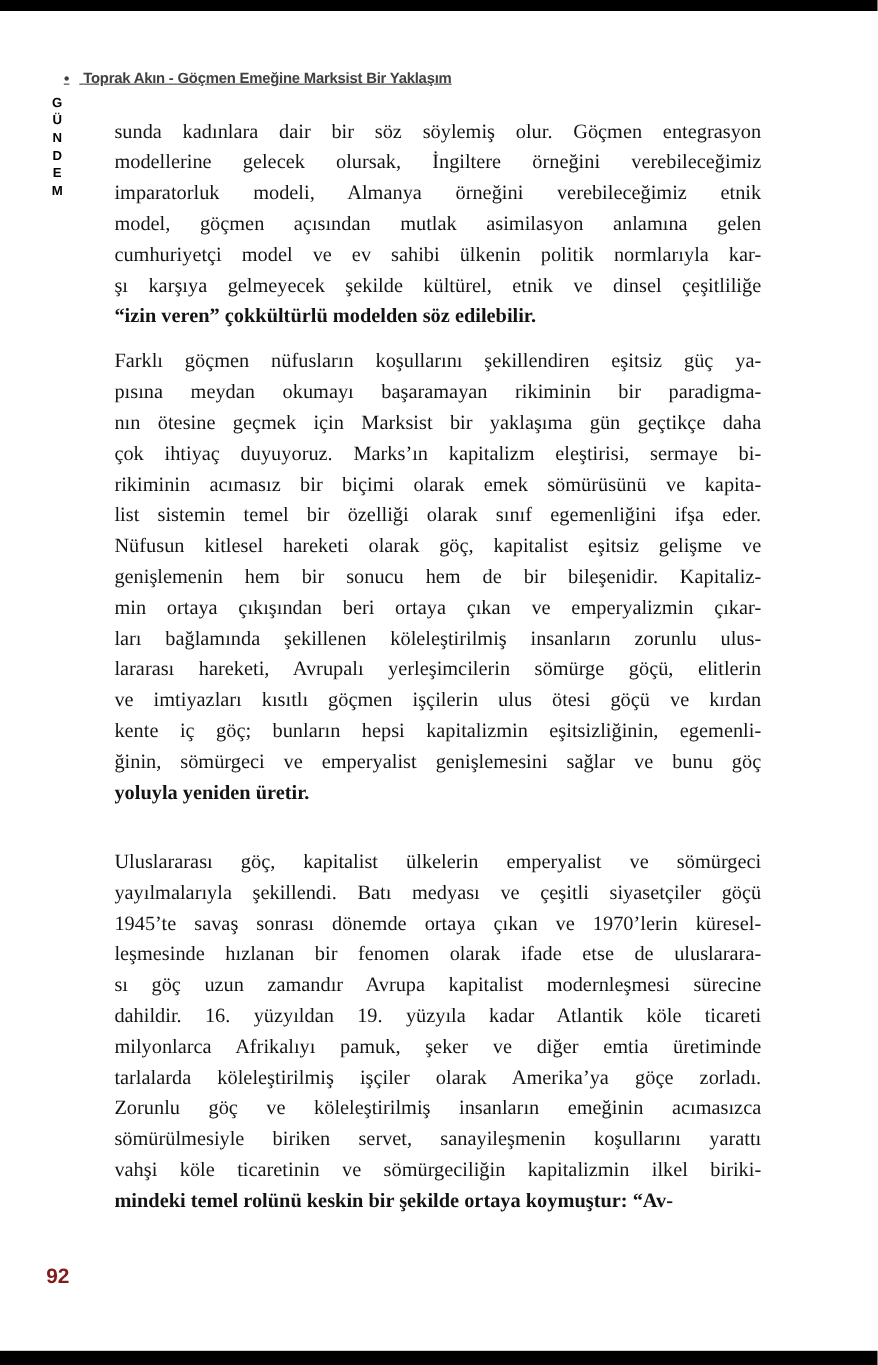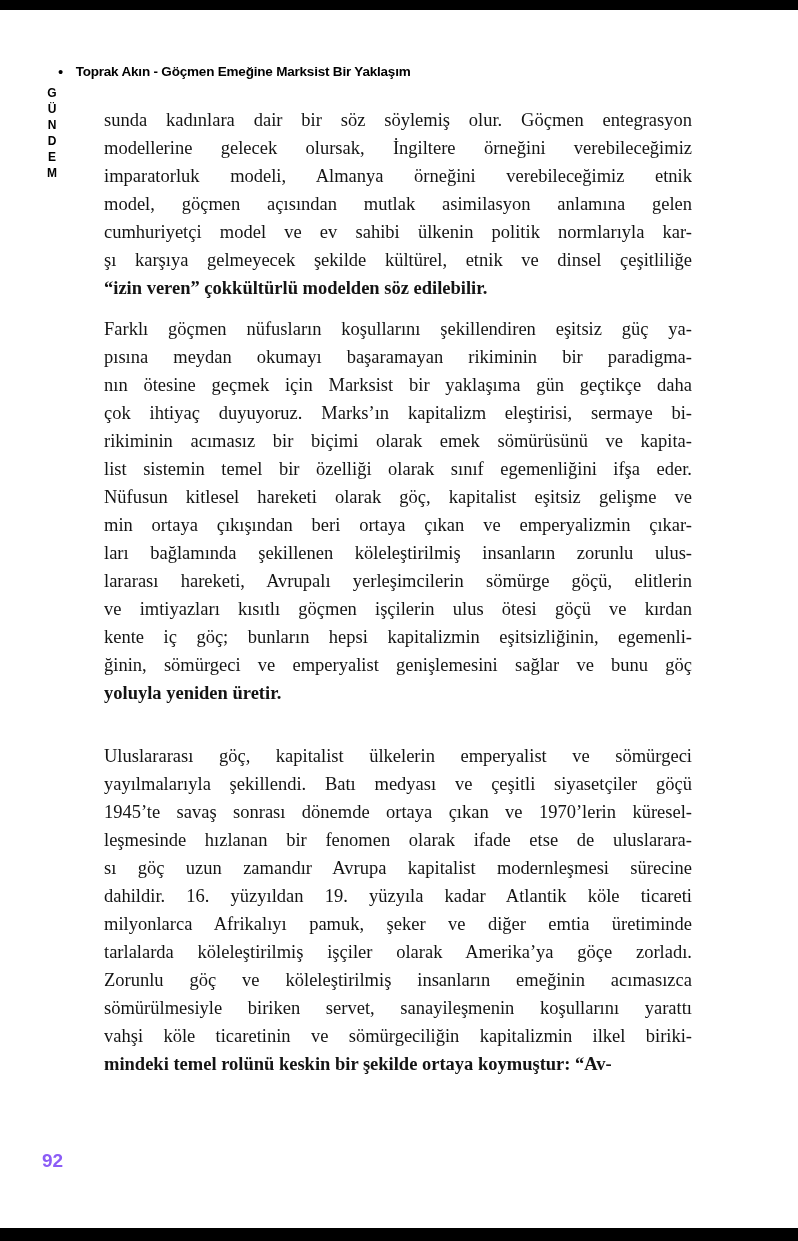--- a/index.html
+++ b/index.html
@@ -26,22 +26,23 @@
   .scan-edge.bottom { bottom: 0; height: 13px; }
 
   .running-header {
     position: absolute;
     top: 63px;
     left: 58px;
     right: 60px;
     font-family: "Liberation Sans", sans-serif;
     font-size: 13.5px;
     letter-spacing: -0.2px;
-    color: #000000;
+    color: #404040;
     white-space: nowrap;
+    text-decoration: underline;
   }
   .running-header .bullet {
     font-size: 15px;
     margin-right: 9px;
     vertical-align: -1px;
   }
   .running-header .author { font-weight: 700; }
   .running-header .sep { font-weight: 700; }
   .running-header .title { font-weight: 800; }
 
@@ -79,21 +80,21 @@
     font-weight: bold;
   }
 
   .page-number {
     position: absolute;
     top: 1150px;
     left: 42px;
     font-family: "Liberation Sans", sans-serif;
     font-weight: 600;
     font-size: 19px;
-    color: #8b5cf6;
+    color: #7f1d1d;
   }
 </style>
 </head>
 <body>
 
 <div class="page">
 
   <div class="scan-edge top"></div>
 
   <div class="running-header">
@@ -116,20 +117,21 @@
         <div class="line last">“izin veren” çokkültürlü modelden söz edilebilir.</div>
       </div>
       <div class="paragraph">
         <div class="line">Farklı göçmen nüfusların koşullarını şekillendiren eşitsiz güç ya-</div>
         <div class="line">pısına meydan okumayı başaramayan rikiminin bir paradigma-</div>
         <div class="line">nın ötesine geçmek için Marksist bir yaklaşıma gün geçtikçe daha</div>
         <div class="line">çok ihtiyaç duyuyoruz. Marks’ın kapitalizm eleştirisi, sermaye bi-</div>
         <div class="line">rikiminin acımasız bir biçimi olarak emek sömürüsünü ve kapita-</div>
         <div class="line">list sistemin temel bir özelliği olarak sınıf egemenliğini ifşa eder.</div>
         <div class="line">Nüfusun kitlesel hareketi olarak göç, kapitalist eşitsiz gelişme ve</div>
+        <div class="line">genişlemenin hem bir sonucu hem de bir bileşenidir. Kapitaliz-</div>
         <div class="line">min ortaya çıkışından beri ortaya çıkan ve emperyalizmin çıkar-</div>
         <div class="line">ları bağlamında şekillenen köleleştirilmiş insanların zorunlu ulus-</div>
         <div class="line">lararası hareketi, Avrupalı yerleşimcilerin sömürge göçü, elitlerin</div>
         <div class="line">ve imtiyazları kısıtlı göçmen işçilerin ulus ötesi göçü ve kırdan</div>
         <div class="line">kente iç göç; bunların hepsi kapitalizmin eşitsizliğinin, egemenli-</div>
         <div class="line">ğinin, sömürgeci ve emperyalist genişlemesini sağlar ve bunu göç</div>
         <div class="line last">yoluyla yeniden üretir.</div>
       </div>
       <div class="paragraph">
         <div class="line">Uluslararası göç, kapitalist ülkelerin emperyalist ve sömürgeci</div>

